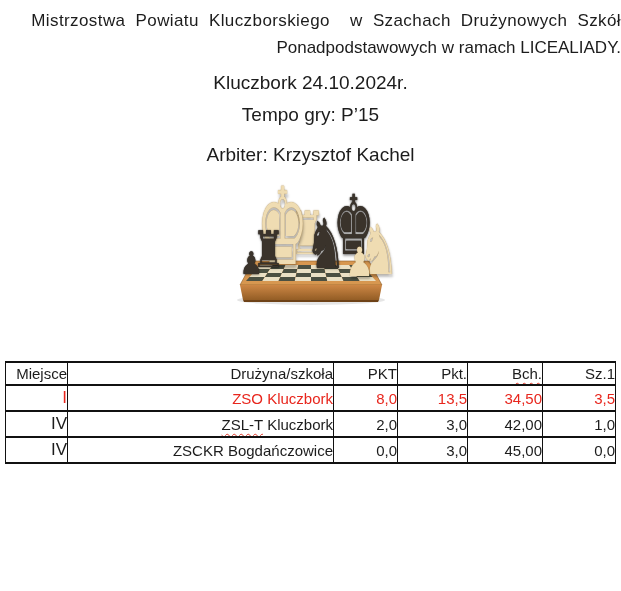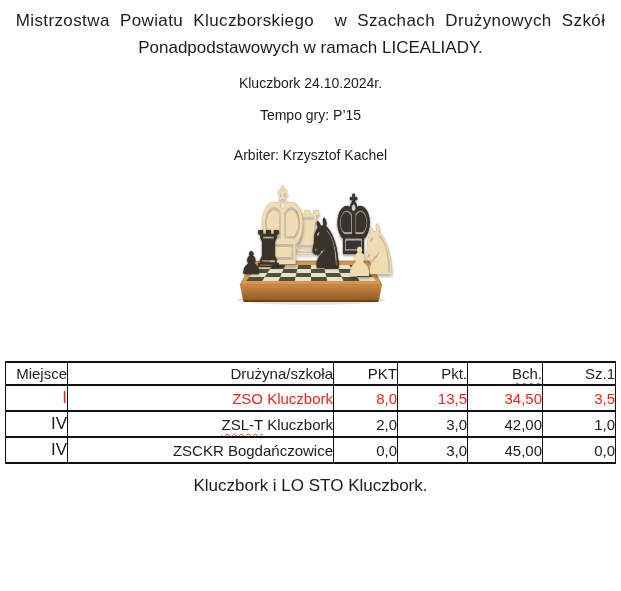--- a/index.html
+++ b/index.html
@@ -14,33 +14,33 @@
   }
   .doc {
     width: 621px;
     height: 591px;
     position: relative;
     padding-top: 7px;
     box-sizing: border-box;
   }
   p { margin: 0; }
   .title-line {
-    text-align: center;
+    text-align: right;
     white-space: pre;
     font-size: 17px;
     line-height: 27px;
   }
   .title-line.justified {
     letter-spacing: 0.4px;
     word-spacing: 5px;
   }
   .meta-line {
     text-align: center;
     white-space: pre;
-    font-size: 14px;
+    font-size: 19px;
     line-height: 20px;
   }
   .meta-date   { margin-top: 12px; }
   .meta-tempo  { margin-top: 12px; }
   .meta-arbiter{ margin-top: 20px; }
 
   
   .chess-illustration {
     position: relative;
     width: 150px;
@@ -218,16 +218,15 @@
         <td>ZSCKR Bogdańczowice</td>
         <td>0,0</td>
         <td>3,0</td>
         <td>45,00</td>
         <td>0,0</td>
       </tr>
     </tbody>
   </table>
 
   <div class="footer-block">
-    <p class="footer-line">Kluczbork i LO STO Kluczbork.</p>
   </div>
 
 </div>
 
 </body></html>

